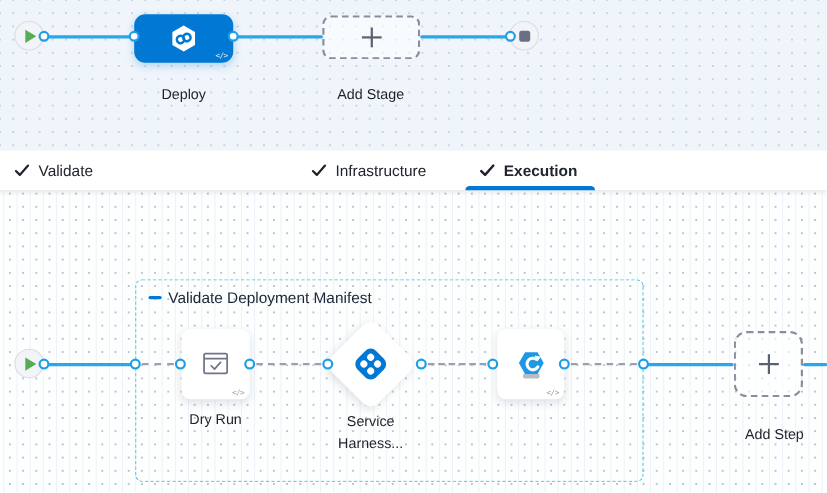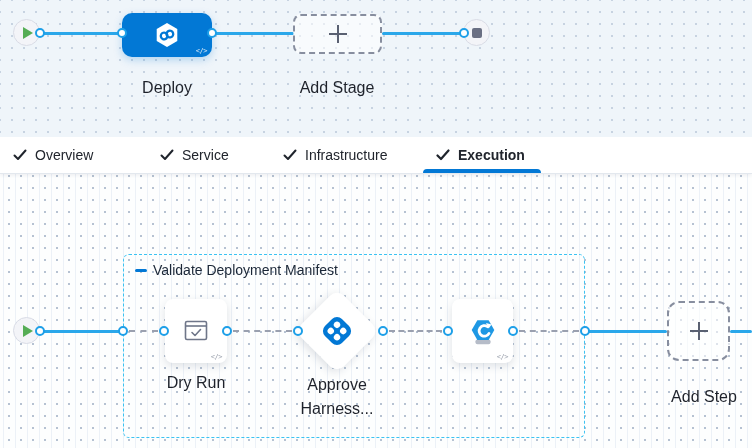--- a/index.html
+++ b/index.html
@@ -33,21 +33,21 @@
   
   .flow-line{position:absolute;height:3px;background:#2aa7ea;border-radius:2px;z-index:1;}
   .dash-line{position:absolute;height:0;border-top:2px dashed #9aa0af;z-index:1;}
   .ring{position:absolute;width:6px;height:6px;background:#fff;border:2.5px solid #1d9fe8;
     border-radius:50%;transform:translate(-50%,-50%);z-index:4;}
   .node-circle{position:absolute;width:27px;height:27px;border-radius:50%;background:#f3f4f8;
     border:1.5px solid #d9dce6;box-sizing:border-box;display:flex;align-items:center;justify-content:center;z-index:2;}
   .play-tri{width:0;height:0;border-left:10px solid #55ad55;border-top:6px solid transparent;
     border-bottom:6px solid transparent;margin-left:3px;}
   .stop-sq{width:10px;height:10px;background:#6a6f83;border-radius:2px;}
-  .node-label{position:absolute;text-align:center;font-size:16px;color:#1e222b;line-height:1.5;z-index:2;}
+  .node-label{position:absolute;text-align:center;font-size:13px;color:#1e222b;line-height:1.5;z-index:2;}
   .code-badge{position:absolute;right:5px;bottom:2px;font-size:7px;letter-spacing:-0.5px;
     color:#9ba1ad;font-family:"DejaVu Sans Mono",monospace;z-index:3;}
 
   
   .stage-node{position:absolute;left:122px;top:13px;width:90px;height:44px;background:#0278d5;
     border-radius:10px;box-shadow:0 3px 8px rgba(2,120,213,0.25);display:flex;align-items:center;
     justify-content:center;cursor:pointer;z-index:2;}
   .stage-node .code-badge{color:rgba(255,255,255,0.85);}
   .add-node{position:absolute;border:2px dashed #878e9f;border-radius:8px;background:rgba(255,255,255,0.55);
     box-sizing:border-box;display:flex;align-items:center;justify-content:center;cursor:pointer;z-index:2;}
@@ -113,29 +113,21 @@
     <div class="node-label" style="left:287px;top:76px;width:100px;">Add Stage</div>
   </div>
 
   <div class="tab-bar">
     <div class="tab-item" style="left:13px;">
       <span class="tab-check">
         <svg width="14" height="12" viewBox="0 0 14 12">
             <path d="M1.5 6.5l3.5 3.5L12.5 1.5" stroke="#1f242c" stroke-width="2" fill="none" stroke-linecap="round" stroke-linejoin="round"></path>
           </svg>
       </span>
-      <span>Overview</span>
-    </div>
-    <div class="tab-item" style="left:160px;">
-      <span class="tab-check">
-        <svg width="14" height="12" viewBox="0 0 14 12">
-            <path d="M1.5 6.5l3.5 3.5L12.5 1.5" stroke="#1f242c" stroke-width="2" fill="none" stroke-linecap="round" stroke-linejoin="round"></path>
-          </svg>
-      </span>
-      <span>Service</span>
+      <span>Validate</span>
     </div>
     <div class="tab-item" style="left:283px;">
       <span class="tab-check">
         <svg width="14" height="12" viewBox="0 0 14 12">
             <path d="M1.5 6.5l3.5 3.5L12.5 1.5" stroke="#1f242c" stroke-width="2" fill="none" stroke-linecap="round" stroke-linejoin="round"></path>
           </svg>
       </span>
       <span>Infrastructure</span>
     </div>
     <div class="tab-item active" style="left:436px;">
@@ -207,17 +199,17 @@
     <span class="ring" style="left:123px;top:157px;"></span>
     <span class="ring" style="left:164px;top:157px;"></span>
     <span class="ring" style="left:227px;top:157px;"></span>
     <span class="ring" style="left:298px;top:157px;"></span>
     <span class="ring" style="left:383px;top:157px;"></span>
     <span class="ring" style="left:448px;top:157px;"></span>
     <span class="ring" style="left:513px;top:157px;"></span>
     <span class="ring" style="left:585px;top:157px;"></span>
 
     <div class="node-label" style="left:160px;top:197px;width:72px;">Dry Run</div>
-    <div class="node-label" style="left:297px;top:199px;width:80px;">Approve Harness...</div>
+    <div class="node-label" style="left:297px;top:199px;width:80px;">Service Harness...</div>
     <div class="node-label" style="left:668px;top:211px;width:72px;">Add Step</div>
   </div>
 
 </div>
 
 </body></html>

